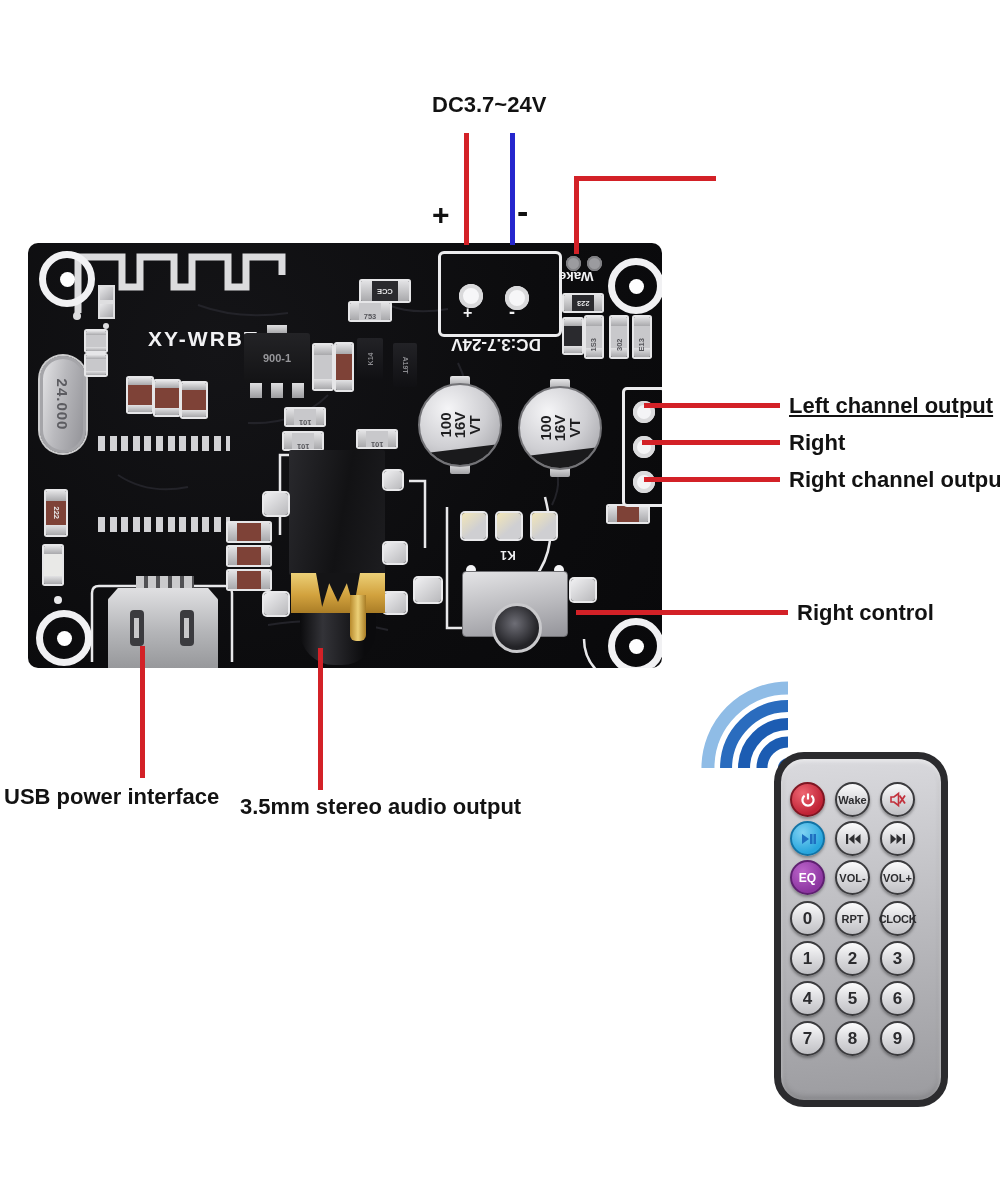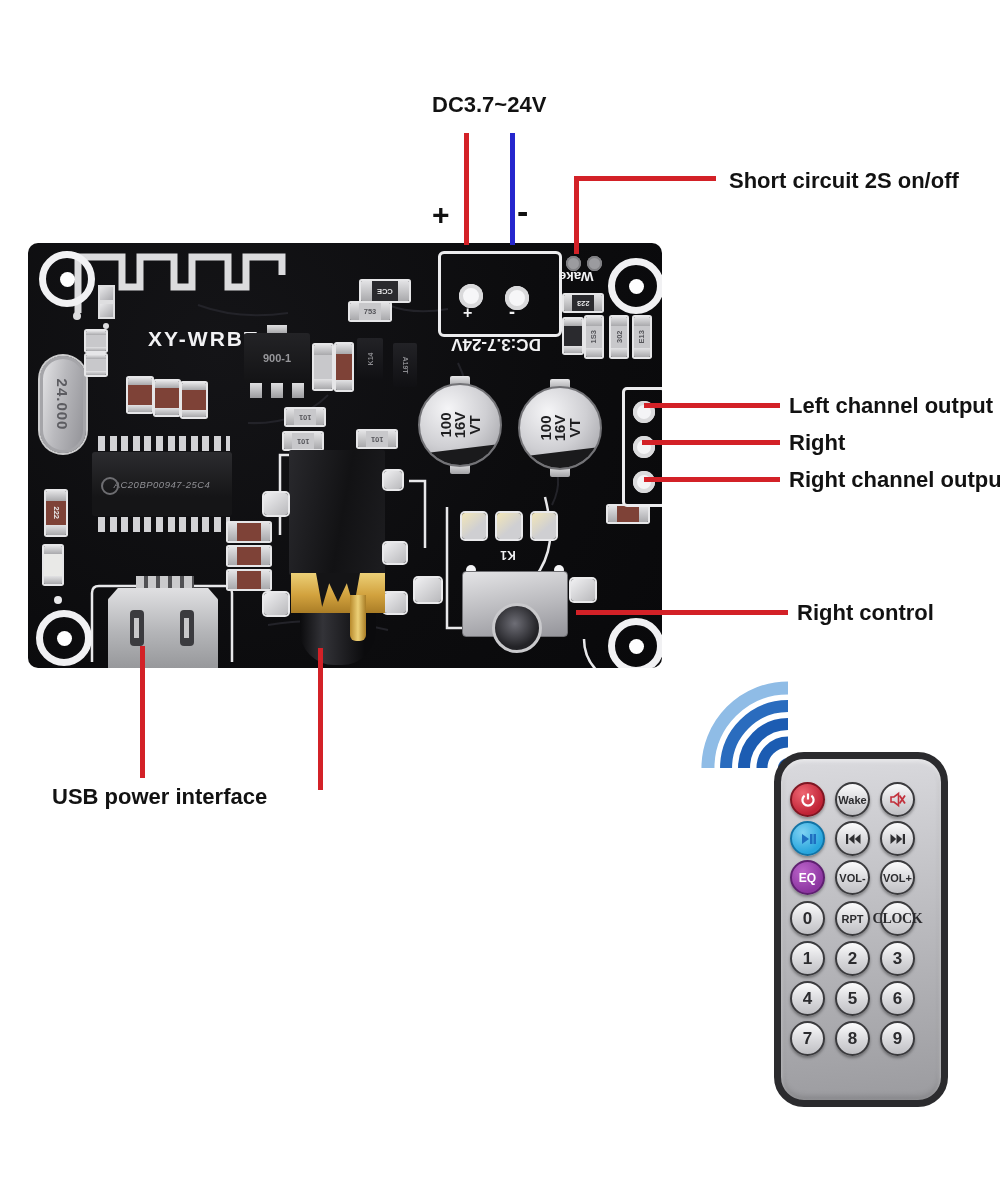--- a/index.html
+++ b/index.html
@@ -79,37 +79,37 @@
   .ir{position:absolute;left:434px;top:328px;width:104px;height:64px;border-radius:4px;border:1px solid #6f6f73;
      background:linear-gradient(170deg,#e4e4e6 0%,#b9b9bd 55%,#94949a 100%);}
   .irlens{position:absolute;left:464px;top:360px;width:44px;height:44px;border-radius:50%;border:3px solid #c9c9cc;
      background:radial-gradient(circle at 45% 40%,#6e6e76 0%,#232327 65%);}
   .irdot{position:absolute;width:10px;height:10px;border-radius:50%;background:#f4f4f6;}
 
   .res{position:absolute;box-shadow:0 0 0 2px #e6e6e8;display:flex;overflow:hidden;border-radius:1px;}
   .res.h{flex-direction:row;} .res.v{flex-direction:column;}
   .res .end{flex:0 0 22%;background:linear-gradient(180deg,#e2e2e4,#a9a9ac);}
   .res .bodyp{flex:1;background:#7e4237;position:relative;display:flex;align-items:center;justify-content:center;}
-  .res .bodyp.gray{background:#c8c8cb;} .res .bodyp.dark{background:#2a2a2e;} .res .bodyp.white{background:#e9e9e7;}
+  .res .bodyp.gray{background:#c8c8cb;align-items:flex-end;} .res .bodyp.dark{background:#2a2a2e;} .res .bodyp.white{background:#e9e9e7;}
   .res .lab{font-size:7.5px;font-weight:700;color:#e8e8ea;line-height:1;}
   .res .bodyp.gray .lab{color:#55555a;}
   .tr{position:absolute;background:linear-gradient(180deg,#222226,#101013);border-radius:2px;}
   .tr .lab{position:absolute;left:50%;top:50%;font-size:7px;color:#8a8a8e;font-weight:700;white-space:nowrap;}
   .sq{position:absolute;width:13px;height:13px;background:linear-gradient(140deg,#e8e8ea,#a9a9ad);box-shadow:0 0 0 2px #dedee0;}
   .dot{position:absolute;border-radius:50%;background:#e8e8ea;}
 
   
   #remote{position:absolute;left:774px;top:752px;width:160px;height:341px;border:7px solid #2b2b2e;border-radius:30px;
      background:linear-gradient(175deg,#dadade 0%,#b7b7bb 55%,#9b9b9f 100%);
      box-shadow:inset 0 2px 4px rgba(255,255,255,.6), inset 0 -3px 6px rgba(0,0,0,.18);}
   .rbtn{position:absolute;width:35px;height:35px;border-radius:50%;border:2px solid #3a3a3d;
      background:linear-gradient(180deg,#fbfbfc 0%,#d9d9dc 55%,#c0c0c4 100%);
      box-shadow:0 2px 3px rgba(0,0,0,.35);display:flex;align-items:center;justify-content:center;
      font-weight:700;color:#2b2b2e;box-sizing:border-box;padding:0;}
-  .rbtn.t11{font-size:11px;} .rbtn.t9{font-size:14px;letter-spacing:-.3px;font-family:Liberation Serif, serif;} .rbtn.dig{font-size:17px;}
+  .rbtn.t11{font-size:11px;} .rbtn.t9{font-size:11px;letter-spacing:-.3px;} .rbtn.dig{font-size:17px;}
   .rbtn.redb{background:radial-gradient(circle at 35% 30%,#ee6672 0%,#c02336 70%);border-color:#7e1622;}
   .rbtn.blueb{background:radial-gradient(circle at 35% 30%,#7fd2f3 0%,#27a5dd 70%);border-color:#1273a5;}
   .rbtn.purpleb{background:radial-gradient(circle at 35% 30%,#bb64ca 0%,#8c35a0 70%);border-color:#5e2070;color:#fff;font-size:12px;}
 </style>
 </head>
 <body>
 
 <div id="scene">
 
   <div id="board">
@@ -160,23 +160,20 @@
     <div class="silk r180" style="left:523px;top:26px;width:50px;text-align:center;font-size:13.5px;">Wake</div>
 
     <div class="silk" style="left:120px;top:84px;font-size:21px;letter-spacing:2px;">XY-WRBT</div>
 
     <div class="crystal">
       <span class="r90">24.000</span>
     </div>
 
     <div class="pins" style="left:70px;top:193px;width:132px;"></div>
     <div class="pins" style="left:70px;top:274px;width:132px;"></div>
-    <div class="ic">
-      <span>AC20BP00947-25C4</span>
-    </div>
 
     <div class="leg" style="left:239px;top:82px;width:20px;height:10px;"></div>
     <div class="leg" style="left:222px;top:140px;width:12px;height:15px;"></div>
     <div class="leg" style="left:243px;top:140px;width:12px;height:15px;"></div>
     <div class="leg" style="left:264px;top:140px;width:12px;height:15px;"></div>
     <div class="sot">
       <span>900-1</span>
     </div>
 
     <div class="tr" style="left:329px;top:95px;width:26px;height:42px;">
@@ -382,35 +379,35 @@
   </div>
 
   <div class="lbl" style="left:432px;top:92px;">DC3.7~24V</div>
   <div class="vline red" style="left:464px;top:133px;width:5px;height:112px;"></div>
   <div class="vline blu" style="left:510px;top:133px;width:5px;height:112px;"></div>
   <div class="sign" style="left:432px;top:198px;font-size:30px;">+</div>
   <div class="sign" style="left:517px;top:192px;font-size:34px;">-</div>
 
   <div class="hline red" style="left:574px;top:176px;width:142px;height:5px;"></div>
   <div class="vline red" style="left:574px;top:176px;width:5px;height:78px;"></div>
-  <div class="lbl" style="left:729px;top:168px;">Short circuit 2S on/off</div>
 
   <div class="hline red" style="left:644px;top:403px;width:136px;height:5px;"></div>
-  <div class="lbl" style="left:789px;top:393px;">Left channel output</div>
+  <div class="lbl" style="left:789px;top:393px;text-decoration:underline;">Left channel output</div>
   <div class="hline red" style="left:642px;top:440px;width:138px;height:5px;"></div>
   <div class="lbl" style="left:789px;top:430px;">Right</div>
   <div class="hline red" style="left:644px;top:477px;width:136px;height:5px;"></div>
   <div class="lbl" style="left:789px;top:467px;">Right channel output</div>
 
   <div class="hline red" style="left:576px;top:610px;width:212px;height:5px;"></div>
   <div class="lbl" style="left:797px;top:600px;">Right control</div>
 
   <div class="vline red" style="left:140px;top:646px;width:5px;height:132px;"></div>
-  <div class="lbl" style="left:4px;top:784px;margin-left:48px;">USB power interface</div>
+  <div class="lbl" style="left:4px;top:784px;">USB power interface</div>
   <div class="vline red" style="left:318px;top:648px;width:5px;height:142px;"></div>
+  <div class="lbl" style="left:240px;top:794px;">3.5mm stereo audio output</div>
 
   <svg class="abs" style="left:690px;top:668px;" width="110" height="108" viewBox="0 0 110 108">
     <g transform="rotate(-45 98 100)" fill="none" stroke-linecap="butt">
       <path d="M 41.4,43.4 A 80 80 0 0 1 154.6,43.4" stroke="#8fbce6" stroke-width="13"></path>
       <path d="M 54.2,56.2 A 62 62 0 0 1 141.8,56.2" stroke="#2a6cbe" stroke-width="12"></path>
       <path d="M 66.9,68.9 A 44 44 0 0 1 129.1,68.9" stroke="#1c5cb2" stroke-width="12"></path>
       <path d="M 79.6,81.6 A 26 26 0 0 1 116.4,81.6" stroke="#1c5cb2" stroke-width="11"></path>
       <circle cx="98" cy="100" r="10" fill="#1c5cb2"></circle>
     </g>
   </svg>

